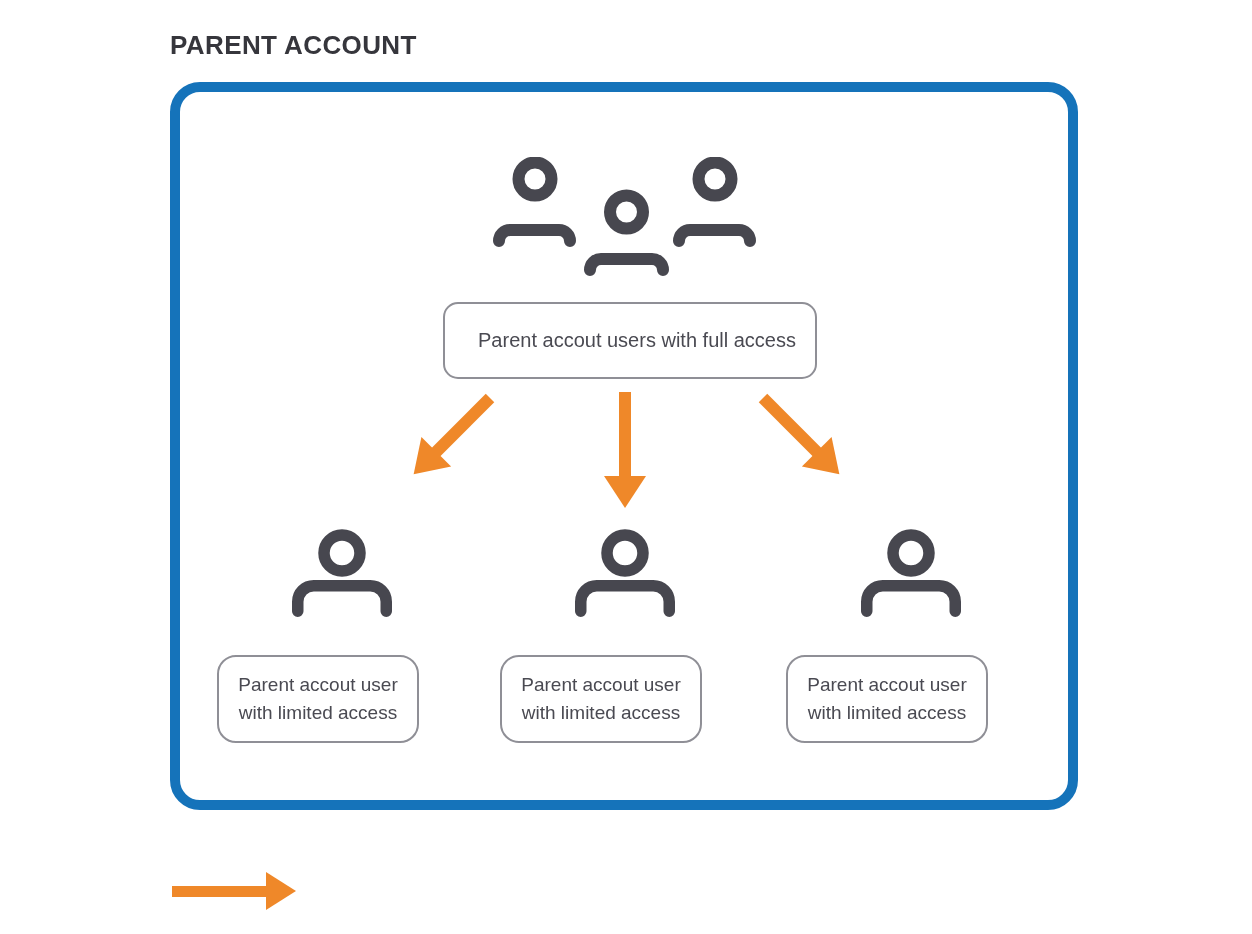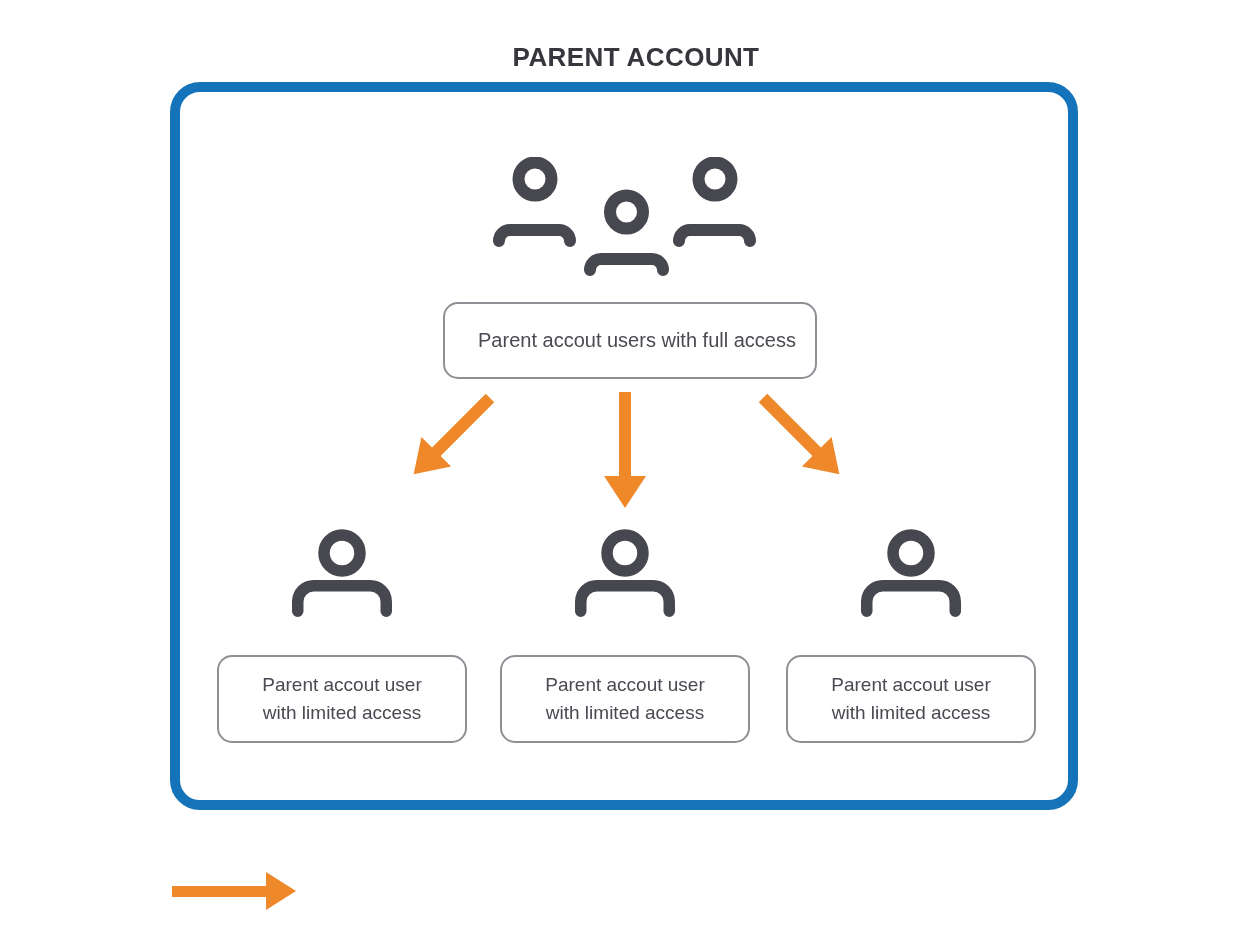--- a/index.html
+++ b/index.html
@@ -13,22 +13,21 @@
     width: 1252px;
     height: 934px;
     background: #ffffff;
     overflow: hidden;
   }
   .title {
     position: absolute;
     left: 170px;
     top: 30px;
     width: 908px;
-    margin: 12px;
-    text-align: center;
+    margin: 0;
     font-size: 26px;
     font-weight: 700;
     letter-spacing: 0.4px;
     color: var(--title-text, #36363C);
   }
   .container {
     position: absolute;
     left: 170px;
     top: 82px;
     width: 908px;
@@ -65,25 +64,26 @@
   .full-box {
     left: 443px;
     top: 302px;
     width: 374px;
     height: 77px;
     font-size: 20px;
     padding-left: 14px;
   }
   .limited-box {
     top: 655px;
-    width: 250px;
+    width: 202px;
     height: 88px;
     font-size: 19px;
     line-height: 28px;
     white-space: pre-line;
+    border-radius: 19px;
   }
   .limited-box.pos-1 { left: 217px; }
   .limited-box.pos-2 { left: 500px; }
   .limited-box.pos-3 { left: 786px; }
   .group-icon   { left: 493px; top: 157px; }
   .person-1     { left: 292px; top: 528px; }
   .person-2     { left: 575px; top: 528px; }
   .person-3     { left: 861px; top: 528px; }
   .arrow-left   { left: 390px; top: 392px; }
   .arrow-center { left: 603px; top: 392px; }

